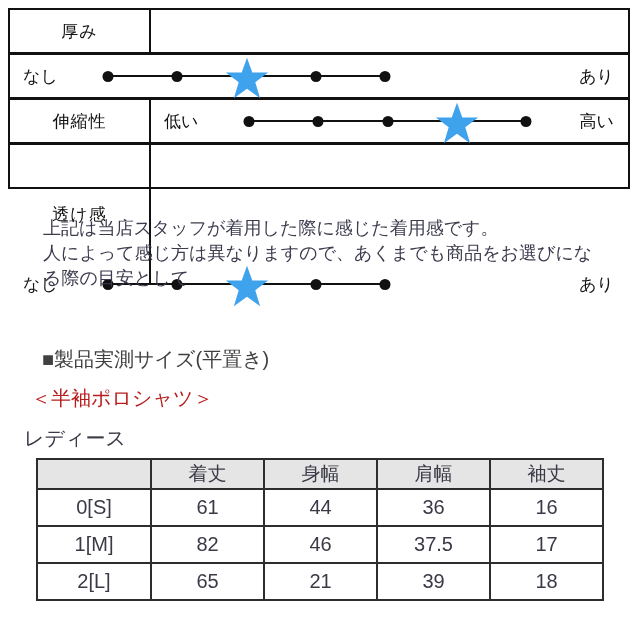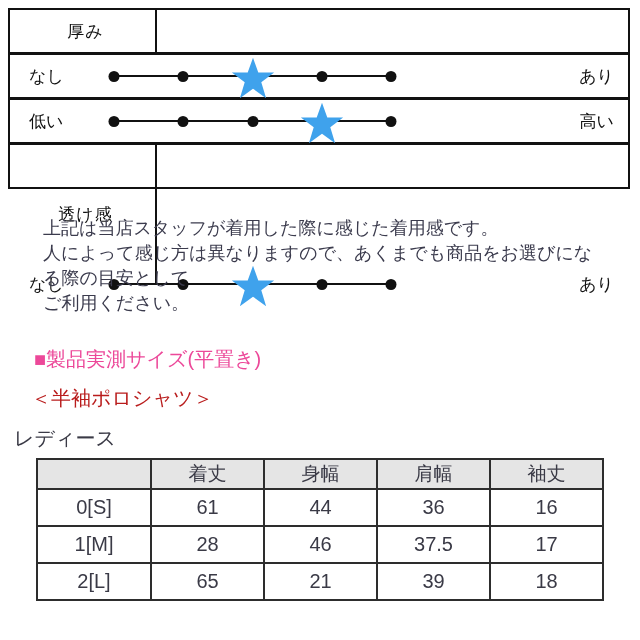--- a/index.html
+++ b/index.html
@@ -7,21 +7,21 @@
     width:640px; height:640px; background:#ffffff; position:relative;
     font-family:"Liberation Sans","DejaVu Sans",sans-serif;
     overflow:hidden;
   }
 
   
   .feel-table {
     position:absolute; left:8px; top:8px; width:618px;
     border:2px solid #111111; background:#ffffff;
   }
-  .feel-row { display:flex; height:42px; border-bottom:3px solid #111111;padding-left:6px; }
+  .feel-row { display:flex; height:42px; border-bottom:3px solid #111111; }
   .feel-row:last-child { border-bottom:none;flex-direction:column; }
   .feel-label {
     width:139px; border-right:2px solid #111111; flex:0 0 139px;
     display:flex; align-items:center; justify-content:center;
     font-size:17px; color:#111111; letter-spacing:1px;
   }
   .feel-content { flex:1; position:relative; }
   .feel-left  { position:absolute; left:13px;  top:50%; transform:translateY(-50%); font-size:17px; color:#111111; }
   .feel-right { position:absolute; right:14px; top:50%; transform:translateY(-50%); font-size:17px; color:#111111; }
   .scale { position:absolute; left:98px; top:0; width:277px; height:100%; }
@@ -36,23 +36,23 @@
   }
   .star-box svg { display:block; width:100%; height:100%; }
 
   
   .note {
     position:absolute; left:43px; top:216px; width:560px;
     font-size:18px; line-height:25px; color:#3b3b4d;
   }
 
   
-  .h-size   { position:absolute; left:34px; top:346px; font-size:20px; color:#ec4899; }
+  .h-size   { position:absolute; left:42px; top:346px; font-size:20px; color:#404040; }
   .h-item   { position:absolute; left:31px; top:385px; font-size:20px; color:#b91c1c; }
-  .h-gender { position:absolute; left:14px; top:425px; font-size:20px; color:#3a3a46; }
+  .h-gender { position:absolute; left:24px; top:425px; font-size:20px; color:#3a3a46; }
 
   
   .size-table {
     position:absolute; left:36px; top:458px;
     border-collapse:collapse; table-layout:fixed;
     font-size:20px; color:#3a3a46; background:#ffffff;
   }
   .size-table th, .size-table td {
     border:2px solid #2d2d2d; text-align:center; padding:0;
   }
@@ -82,20 +82,21 @@
               <polygon points="50,4 61.5,36 96,36 68,57 78.5,92 50,71 21.5,92 32,57 4,36 38.5,36" fill="#3fa2ec"></polygon>
             </svg>
           </div>
           <div class="dot" style="left:75%"></div>
           <div class="dot" style="left:100%"></div>
         </div>
         <span class="feel-right">あり</span>
       </div>
     </div>
     <div class="feel-row">
+      <div class="feel-label">伸縮性</div>
       <div class="feel-content">
         <span class="feel-left">低い</span>
         <div class="scale">
           <div class="scale-line"></div>
           <div class="dot" style="left:0%"></div>
           <div class="dot" style="left:25%"></div>
           <div class="dot" style="left:50%"></div>
           <div class="star-box" style="left:75%">
             <svg viewBox="0 0 100 100">
               <polygon points="50,4 61.5,36 96,36 68,57 78.5,92 50,71 21.5,92 32,57 4,36 38.5,36" fill="#3fa2ec"></polygon>
@@ -123,21 +124,20 @@
           <div class="dot" style="left:100%"></div>
         </div>
         <span class="feel-right">あり</span>
       </div>
     </div>
   </div>
 
 <div class="note">
   <div>上記は当店スタッフが着用した際に感じた着用感です。</div>
   <div>人によって感じ方は異なりますので、あくまでも商品をお選びになる際の目安として</div>
-  <div>ご利用ください。</div>
 </div>
 
 <div class="h-size">■製品実測サイズ(平置き)</div>
 <div class="h-item">＜半袖ポロシャツ＞</div>
 <div class="h-gender">レディース</div>
 
 <table class="size-table">
   <thead id="size-thead">
       <tr>
         <th class="col-label"></th>
@@ -150,21 +150,21 @@
   <tbody id="size-tbody">
       <tr>
         <td class="col-label">0[S]</td>
         <td class="col-val">61</td>
         <td class="col-val">44</td>
         <td class="col-val">36</td>
         <td class="col-val">16</td>
       </tr>
       <tr>
         <td class="col-label">1[M]</td>
-        <td class="col-val">28</td>
+        <td class="col-val">82</td>
         <td class="col-val">46</td>
         <td class="col-val">37.5</td>
         <td class="col-val">17</td>
       </tr>
       <tr>
         <td class="col-label">2[L]</td>
         <td class="col-val">65</td>
         <td class="col-val">21</td>
         <td class="col-val">39</td>
         <td class="col-val">18</td>

